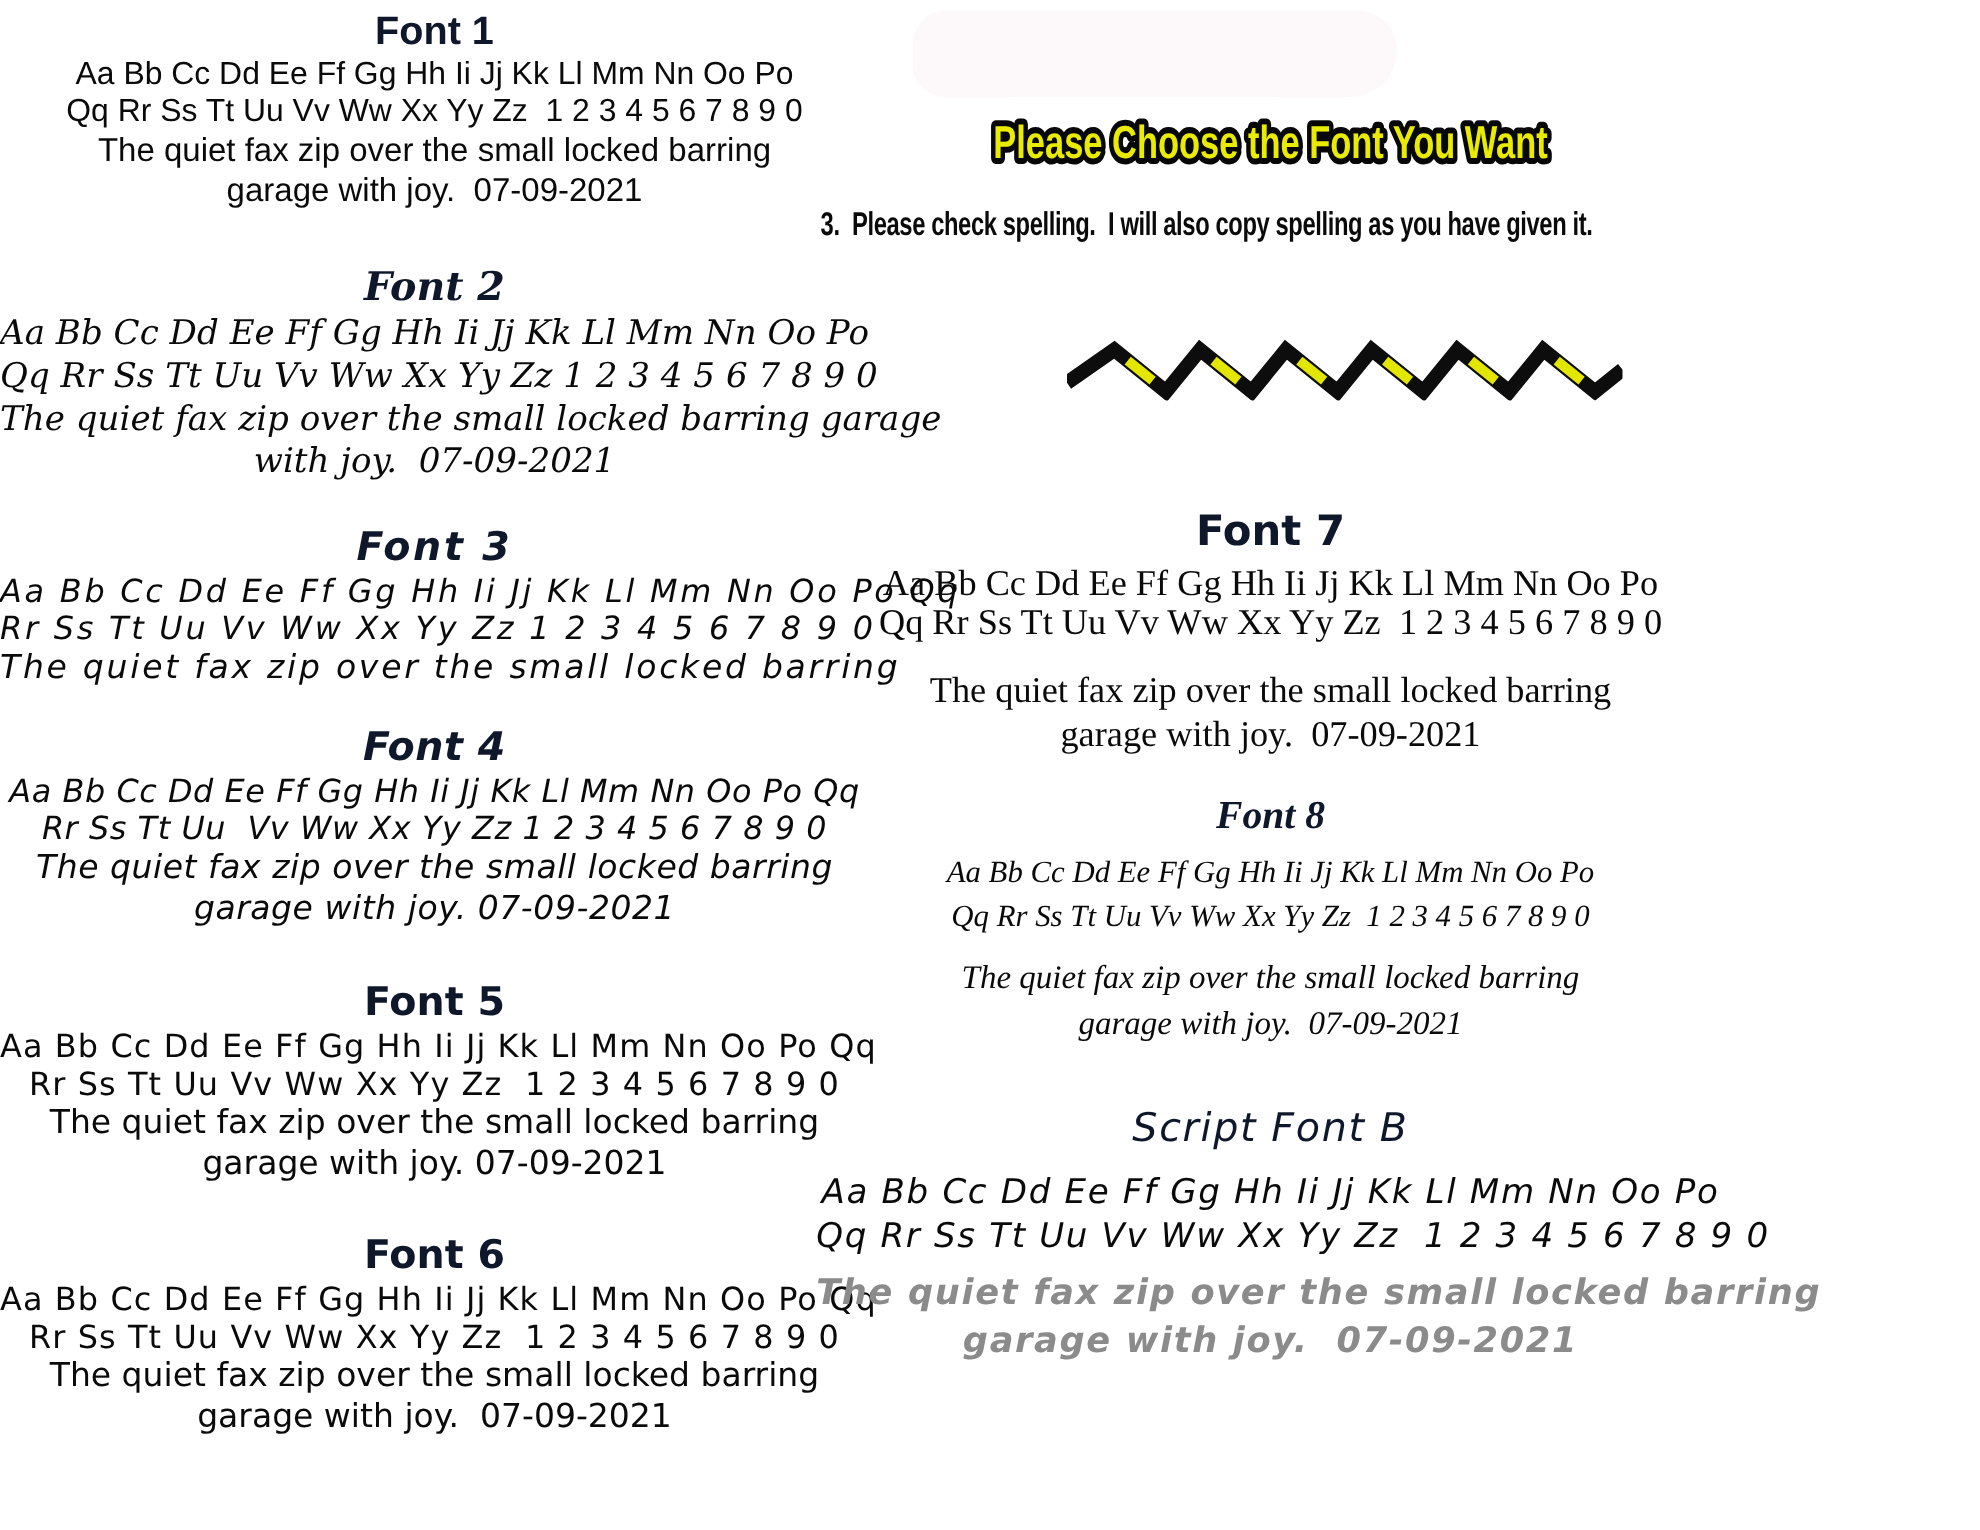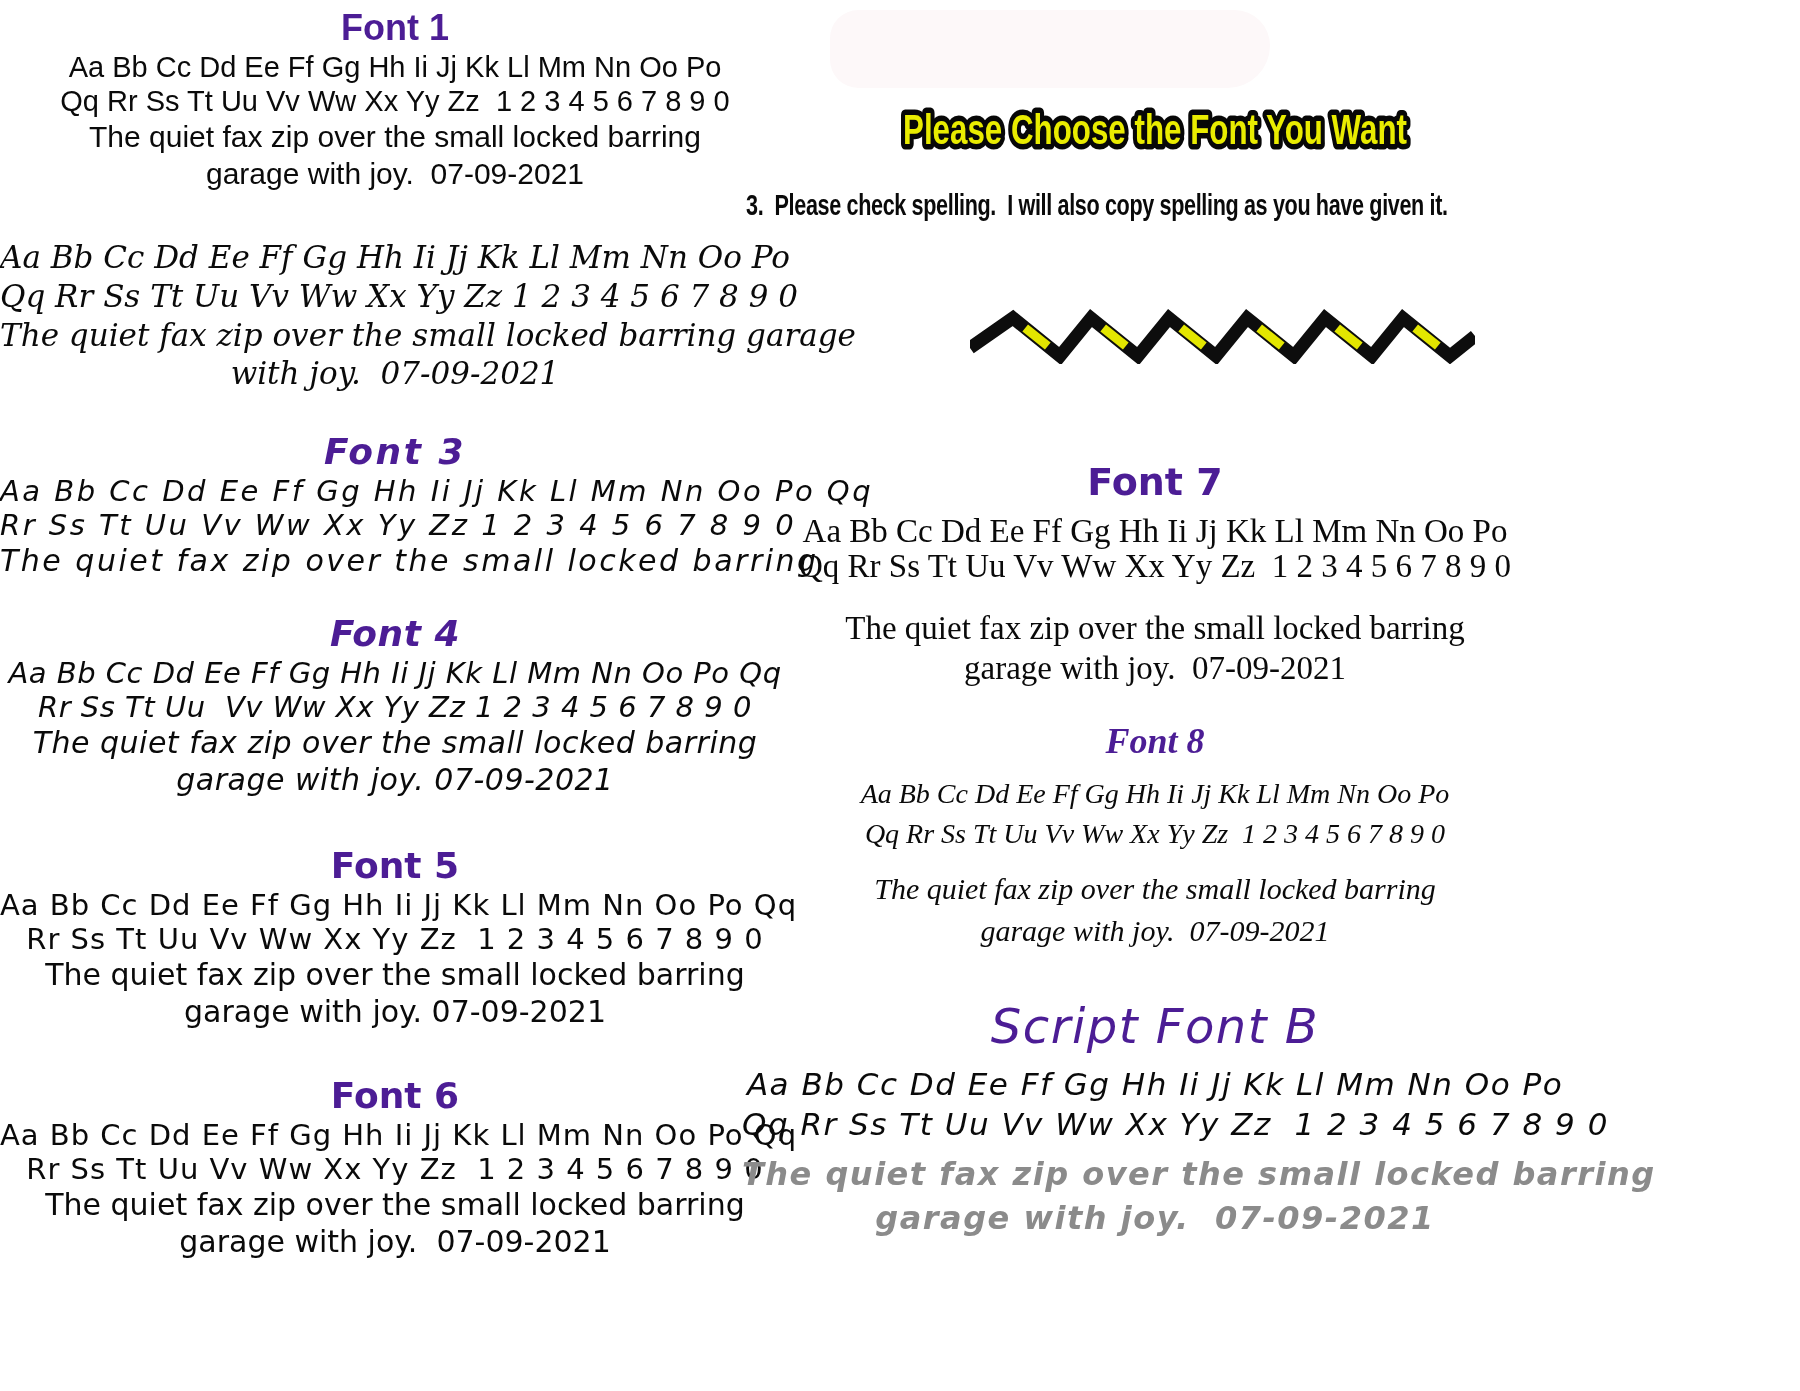--- a/index.html
+++ b/index.html
@@ -14,21 +14,21 @@
   
   .ff-sans      {font-family:"Liberation Sans",sans-serif;}
   .ff-serif     {font-family:"Liberation Serif",serif;}
   .ff-serif-cal {font-family:"DejaVu Serif",serif;font-style:italic;}
   .ff-serif-it  {font-family:Liberation Serif, serif;font-style:italic;}
   .ff-comic     {font-family:"DejaVu Sans",sans-serif;}
   .ff-comic-it  {font-family:"DejaVu Sans",sans-serif;font-style:italic;letter-spacing:2.5px;}
   .ff-hand      {font-family:"DejaVu Sans",sans-serif;font-style:italic;letter-spacing:0.5px;}
   .ff-script    {font-family:"DejaVu Sans",sans-serif;font-style:italic;letter-spacing:1.5px;}
 
-  .font-title{margin:0;font-size:36px;line-height:44px;font-weight:bold;color:#4c1d95;}
+  .font-title{margin:0;font-size:36px;line-height:44px;font-weight:bold;color:#0f172a;}
   .alpha{font-size:29px;line-height:34px;}
   .sample{font-size:30px;line-height:37px;}
 
   
   .sec-f1{margin-top:6px;}
   .sec-f2{margin-top:46px;}
   .sec-f2 .font-title{line-height:46px;}
   .sec-f2 .alpha{font-size:31px;line-height:39px;}
   .sec-f2 .sample{font-size:31px;line-height:38px;}
   .sec-f3{margin-top:38px;}
@@ -59,21 +59,21 @@
   .sec-f7 .sample-1{margin-top:24px;}
 
   .sec-f8{margin-top:30px;}
   .sec-f8 .font-title{font-size:36px;line-height:46px;}
   .sec-f8 .alpha{font-size:28px;line-height:40px;margin-top:10px;}
   .sec-f8 .alpha + .alpha{margin-top:0;}
   .sec-f8 .sample{font-size:30px;line-height:42px;}
   .sec-f8 .sample-1{margin-top:14px;}
 
   .sec-sb{margin-top:52px;}
-  .sec-sb .font-title{font-size:48px;line-height:44px;font-weight:normal;}
+  .sec-sb .font-title{font-size:36px;line-height:44px;font-weight:normal;}
   .sec-sb .alpha{font-size:31px;line-height:40px;margin-top:16px;}
   .sec-sb .alpha + .alpha{margin-top:0;}
   .sec-sb .sample{font-size:32px;line-height:44px;color:#8b8b8b;font-weight:bold;}
   .sec-sb .sample-1{margin-top:8px;}
 </style>
 </head>
 <body>
 
 <div class="page">
 
@@ -81,20 +81,21 @@
 
     <section class="sec-f1">
       <h2 class="font-title ff-sans line">Font 1</h2>
       <div class="alpha ff-sans line">Aa Bb Cc Dd Ee Ff Gg Hh Ii Jj Kk Ll Mm Nn Oo Po</div>
       <div class="alpha ff-sans line">Qq Rr Ss Tt Uu Vv Ww Xx Yy Zz  1 2 3 4 5 6 7 8 9 0</div>
       <div class="sample ff-sans line">The quiet fax zip over the small locked barring</div>
       <div class="sample ff-sans line">garage with joy.  07-09-2021</div>
     </section>
 
     <section class="sec-f2">
+      <h2 class="font-title ff-serif-cal line">Font 2</h2>
       <div class="alpha ff-serif-cal line">Aa Bb Cc Dd Ee Ff Gg Hh Ii Jj Kk Ll Mm Nn Oo Po</div>
       <div class="alpha ff-serif-cal line">Qq Rr Ss Tt Uu Vv Ww Xx Yy Zz 1 2 3 4 5 6 7 8 9 0</div>
       <div class="sample ff-serif-cal line">The quiet fax zip over the small locked barring garage</div>
       <div class="sample ff-serif-cal line">with joy.  07-09-2021</div>
     </section>
 
     <section class="sec-f3">
       <h2 class="font-title ff-comic-it line">Font 3</h2>
       <div class="alpha ff-comic-it line">Aa Bb Cc Dd Ee Ff Gg Hh Ii Jj Kk Ll Mm Nn Oo Po Qq</div>
       <div class="alpha ff-comic-it line">Rr Ss Tt Uu Vv Ww Xx Yy Zz 1 2 3 4 5 6 7 8 9 0</div>

